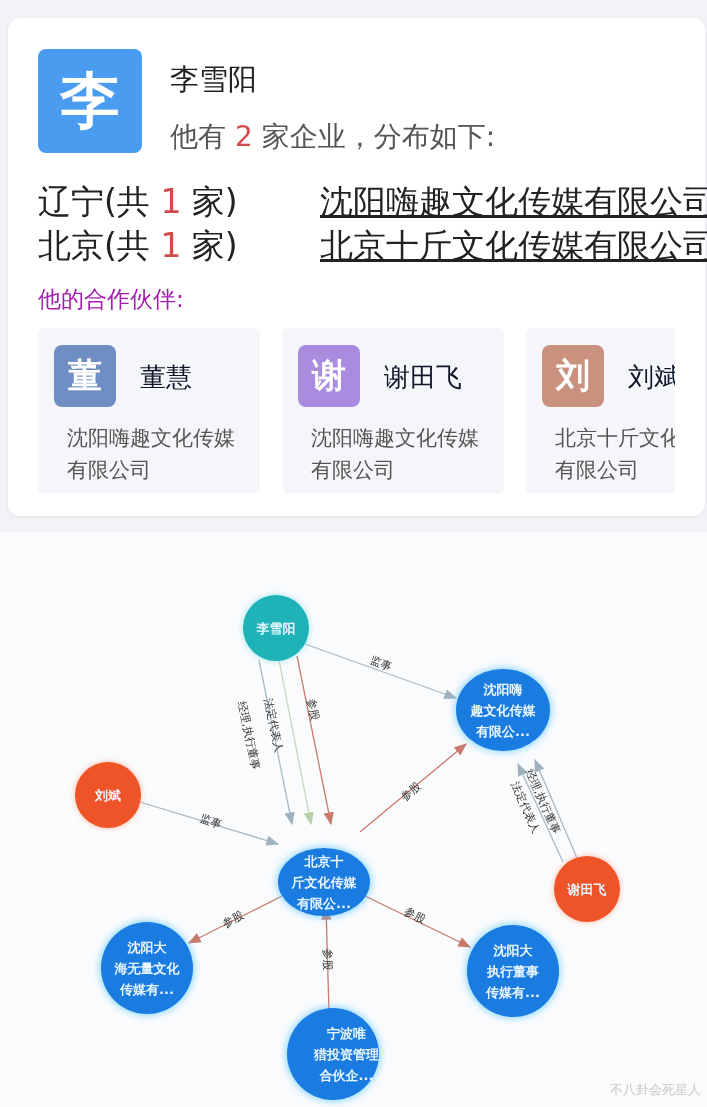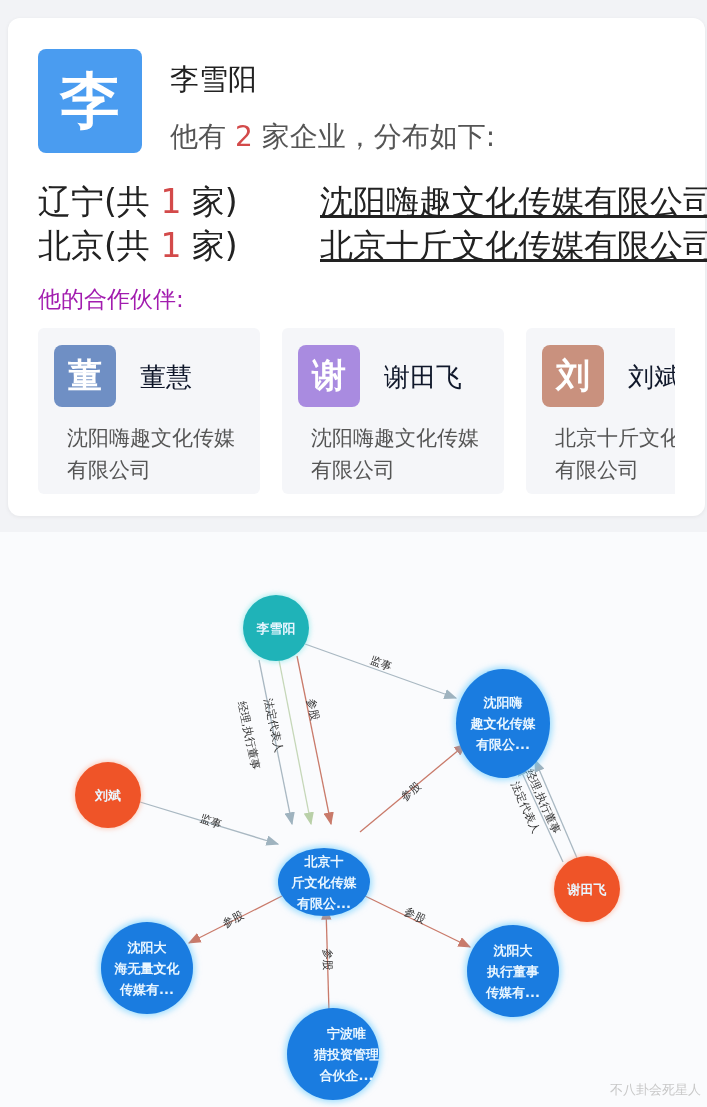--- a/index.html
+++ b/index.html
@@ -169,21 +169,21 @@
   <div class="node person-orange" style="left:75px;top:230px;width:66px;height:66px;">刘斌</div>
   <div class="node person-orange" style="left:554px;top:324px;width:66px;height:66px;">谢田飞</div>
 
   <div class="node company" style="left:278px;top:280px;width:92px;height:68px;margin-top:36px;">
     <div>
         <div>北京十</div>
         <div>斤文化传媒</div>
         <div>有限公...</div>
       </div>
   </div>
-  <div class="node company" style="left:456px;top:137px;width:94px;height:109px;">
+  <div class="node company" style="left:456px;top:137px;width:94px;height:82px;">
     <div>
         <div>沈阳嗨</div>
         <div>趣文化传媒</div>
         <div>有限公...</div>
       </div>
   </div>
   <div class="node company" style="left:101px;top:390px;width:92px;height:92px;">
     <div>
         <div>沈阳大</div>
         <div>海无量文化</div>

